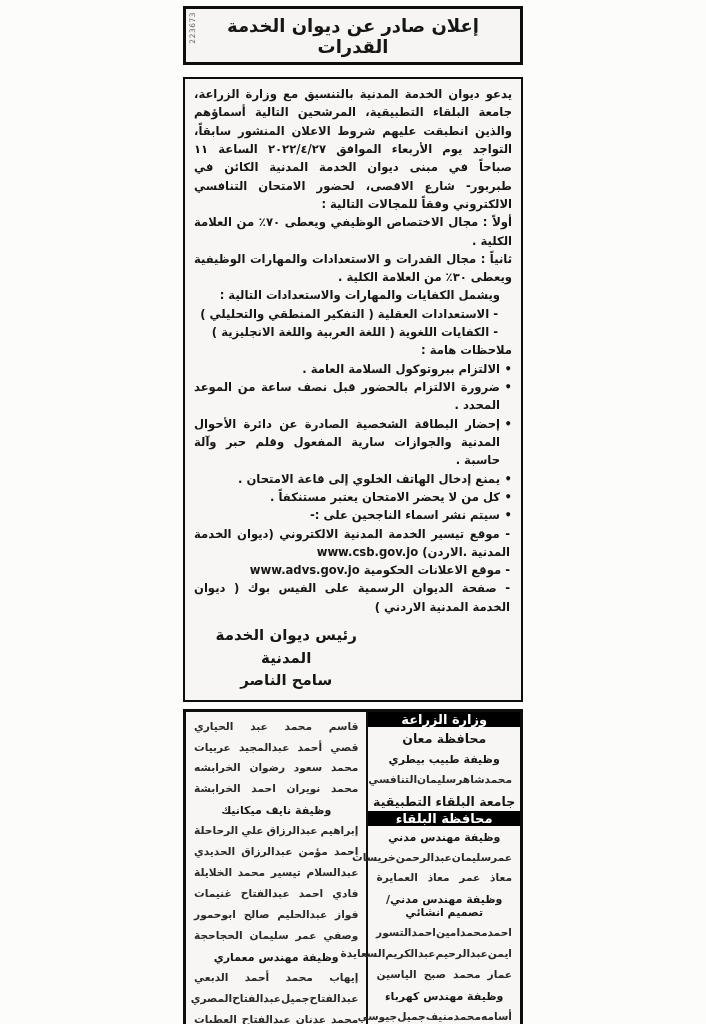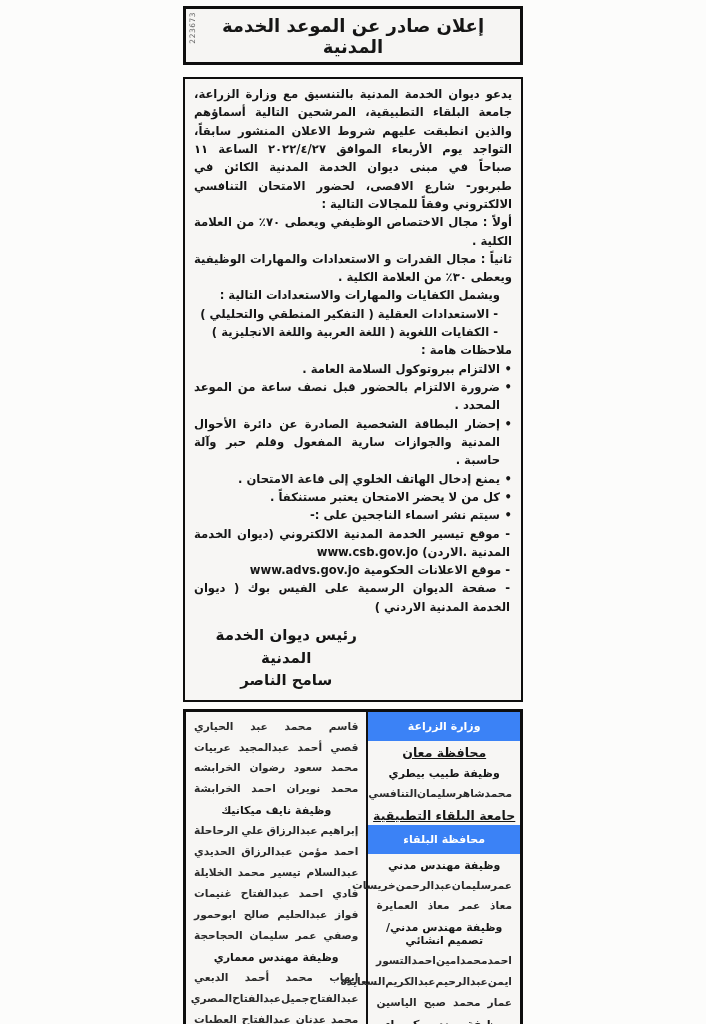--- a/index.html
+++ b/index.html
@@ -41,38 +41,38 @@
 
   
   .table{
     display:flex;direction:rtl;align-items:stretch;
     border:3px solid #0e0e0e;background:#f7f6f4;margin-top:7px;
   }
   .col{box-sizing:border-box;padding-bottom:6px;}
   .col-right{width:46%;border-left:2px solid #111;}
   .col-left{width:54%;padding-top:4px;}
   .bar{
-    background:#3b82f6;color:#ffffff;text-align:center;
-    font-weight:700;font-size:11px;padding:8px 2px;direction:rtl;
-  }
-  .region{ text-align:center;font-weight:800;font-size:12.5px;padding:4px 3px 2px;direction:rtl;text-decoration:underline;}
+    background:#000000;color:#ffffff;text-align:center;
+    font-weight:700;font-size:13px;padding:0 2px;direction:rtl;
+  }
+  .region{ text-align:center;font-weight:800;font-size:12.5px;padding:4px 3px 2px;direction:rtl;}
   .job{text-align:center;font-weight:800;font-size:11px;padding:5px 3px 3px;direction:rtl;}
   .name-row{
     display:flex;justify-content:space-between;direction:rtl;
     padding:2px 8px;font-size:10.6px;font-weight:600;color:#2b2b2b;line-height:1.6;
   }
 </style>
 </head>
 <body>
 
 <div class="sheet">
 
   <div class="title-box">
     <span class="ref">223673</span>
-    <div class="title">إعلان صادر عن الموعد الخدمة المدنية</div>
+    <div class="title">إعلان صادر عن ديوان الخدمة القدرات</div>
   </div>
 
   <div class="box">
     <p>يدعو ديوان الخدمة المدنية بالتنسيق مع وزارة الزراعة، جامعة البلقاء التطبيقية، المرشحين التالية أسماؤهم والذين انطبقت عليهم شروط الاعلان المنشور سابقاً، التواجد يوم الأربعاء الموافق ٢٠٢٢/٤/٢٧ الساعة ١١ صباحاً في مبنى ديوان الخدمة المدنية الكائن في طبربور- شارع الاقصى، لحضور الامتحان التنافسي الالكتروني وفقاً للمجالات التالية :</p>
     <p>أولاً : مجال الاختصاص الوظيفي ويعطى ٧٠٪ من العلامة الكلية .</p>
     <p>ثانياً : مجال القدرات و الاستعدادات والمهارات الوظيفية ويعطى ٣٠٪ من العلامة الكلية .</p>
     <p class="indent">ويشمل الكفايات والمهارات والاستعدادات التالية :</p>
     <div class="indent" id="competencies">
         <div class="dash-item">- الاستعدادات العقلية ( التفكير المنطقي والتحليلي )</div>
         <div class="dash-item">- الكفايات اللغوية ( اللغة العربية واللغة الانجليزية )</div>

